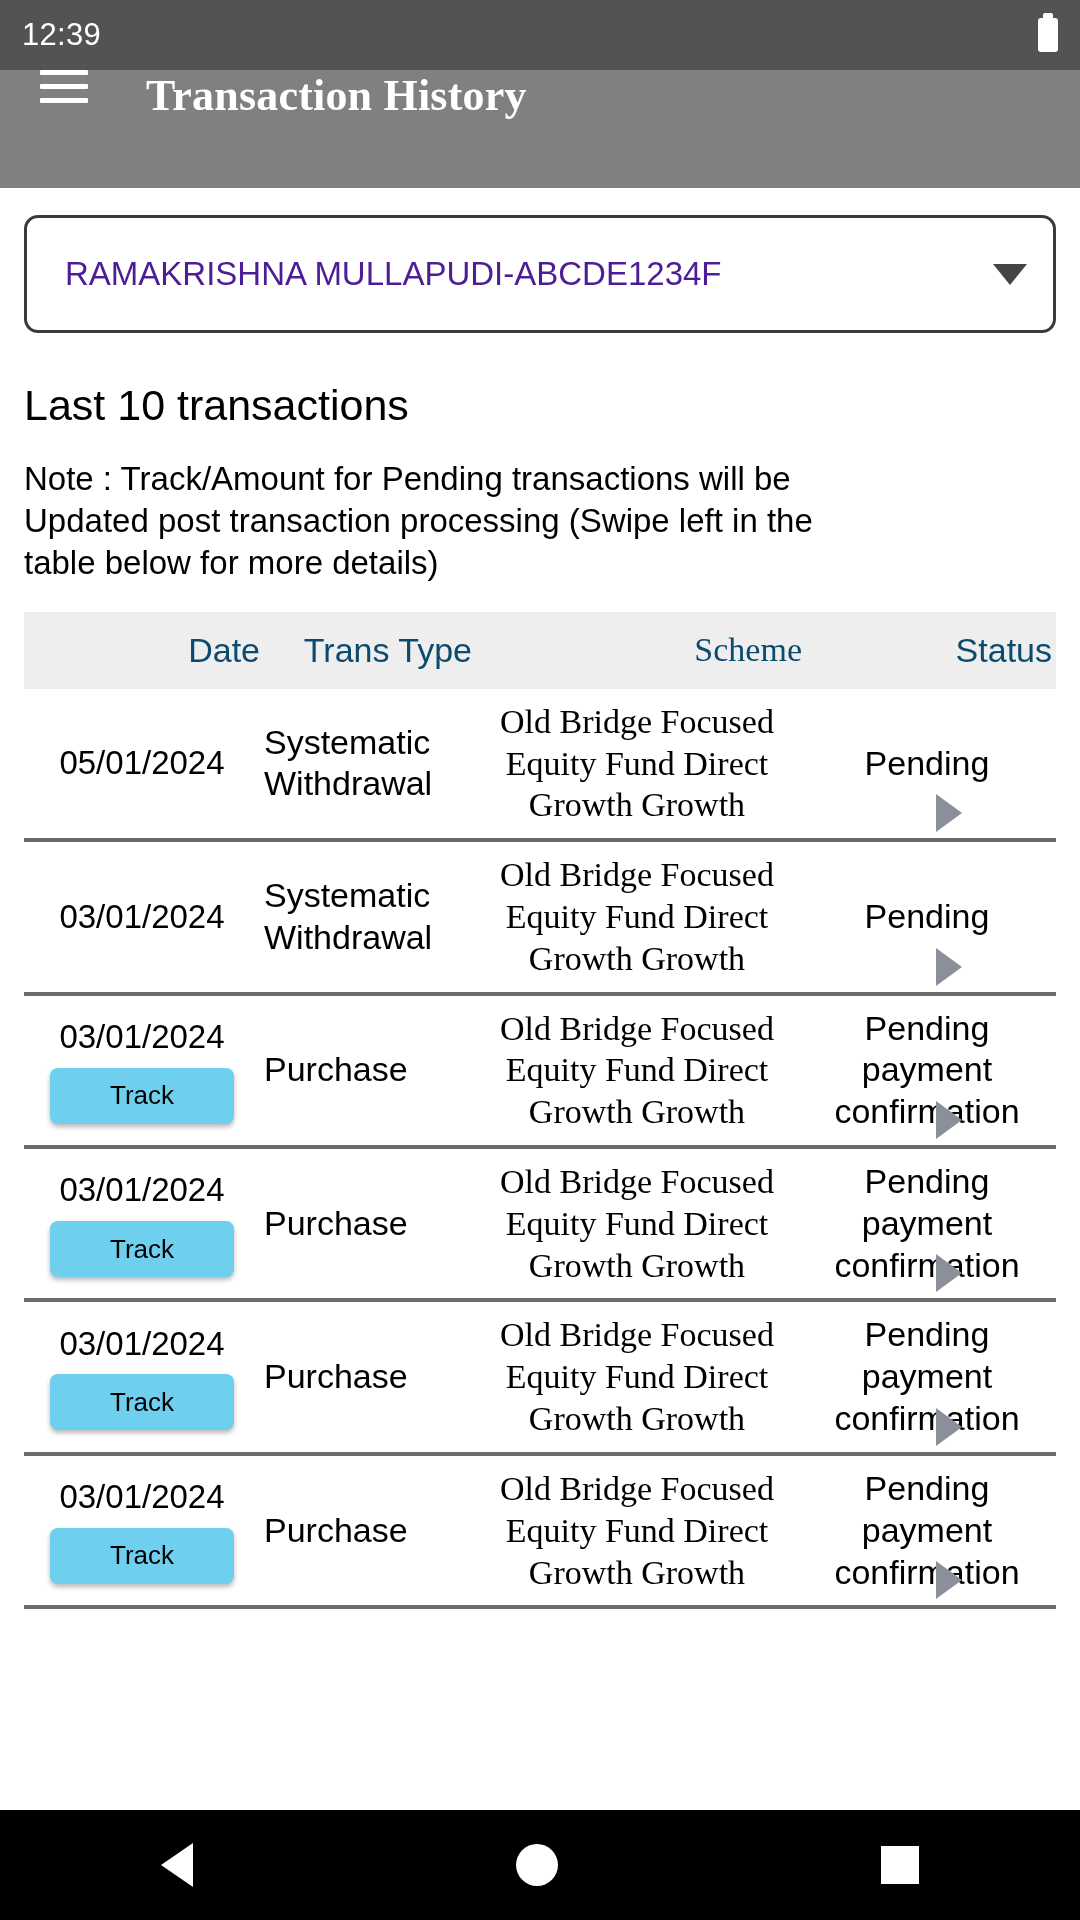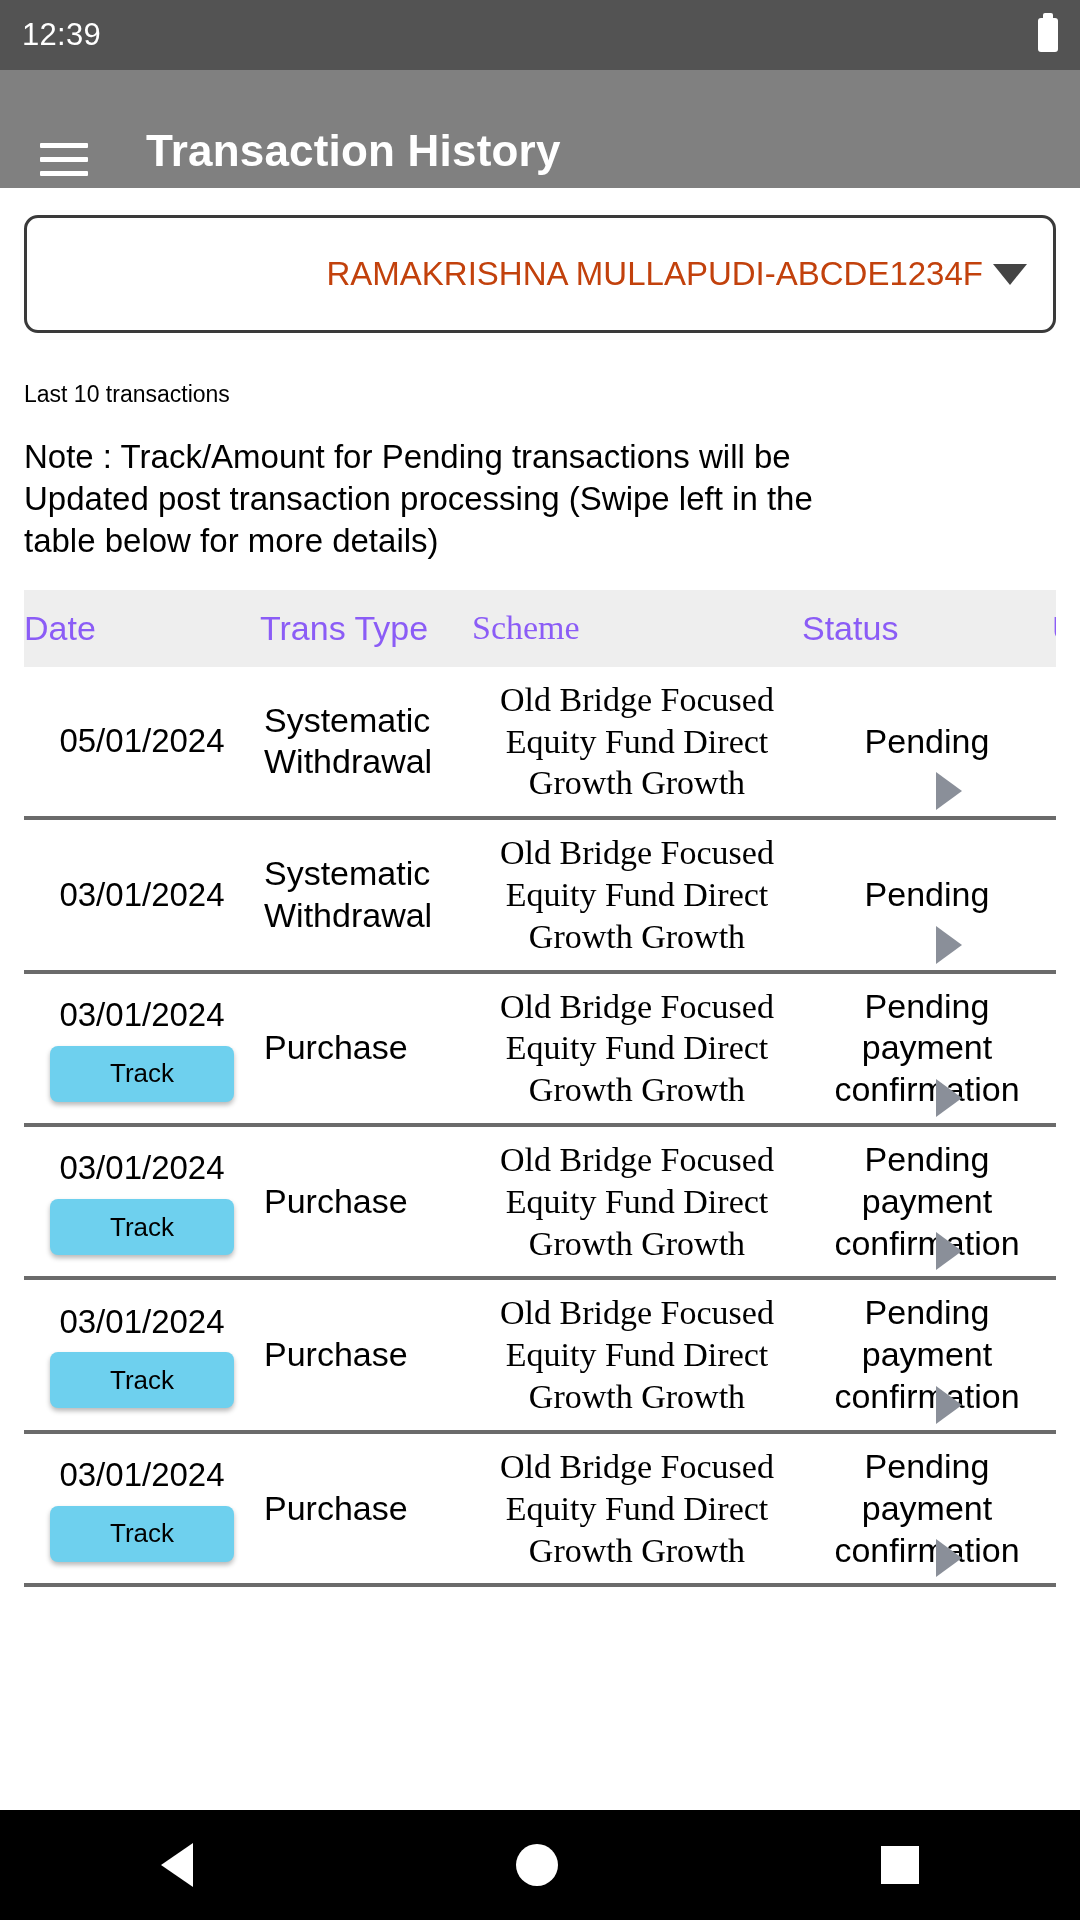--- a/index.html
+++ b/index.html
@@ -23,64 +23,64 @@
     background:#ffffff; position:relative;
   }
   .battery::before{
     content:""; position:absolute; top:-5px; left:5px;
     width:10px; height:5px; border-radius:2px 2px 0 0; background:#ffffff;
   }
 
   
   .appbar{
     height:118px; background:#808080; color:#ffffff;
-    display:flex; align-items:flex-end; padding:12px 40px;
+    display:flex; align-items:flex-start; padding:0 40px;font-family:Liberation Serif, serif;
   }
   .hamburger{ width:48px; display:flex; flex-direction:column; gap:9px; cursor:pointer; }
   .hamburger span{ display:block; height:5px; background:#ffffff; border-radius:1px; }
   .appbar .title{ font-size:44px; font-weight:bold; margin-left:58px; letter-spacing:.2px; }
 
   
   .content{ padding:0 24px; }
 
   .select-wrap{
     margin-top:27px;
     height:118px;
     border:3px solid #3a3a3a;
     border-radius:14px;
     display:flex; align-items:center;
     padding:0 26px 0 38px;
     background:#ffffff;
     cursor:pointer;
   }
-  .select-wrap .value{ font-size:33px; color:#c2410c; flex:1; white-space:nowrap;text-align:right; }
+  .select-wrap .value{ font-size:33px; color:#4c1d95; flex:1; white-space:nowrap; }
   .caret{
     width:0;height:0;
     border-left:17px solid transparent;
     border-right:17px solid transparent;
     border-top:21px solid #444;
     margin-left:10px;
   }
 
-  .last-tx{ font-size:23px; color:#000; margin-top:48px; }
+  .last-tx{ font-size:43px; color:#000; margin-top:48px; }
   .note{
     font-size:33px; color:#000; margin-top:28px; line-height:1.27;
     max-width:830px;
   }
 
   
   .table-clip{ margin-top:28px; overflow:hidden; position:relative; }
   .table{ width:1290px; }       
 
   .thead{
     background:#eeeeee; height:77px;
     display:flex; align-items:center;
   }
   .thead .th{
-    font-size:34px; color:#8b5cf6; text-align:left;
+    font-size:34px; color:#0c4a6e; text-align:right;
   }
 
   .row{
     display:flex; align-items:center;
     min-height:124px;
     border-bottom:4px solid #6b6b6b;
     position:relative;
   }
   .row:first-of-type{ border-top:none; }
 

